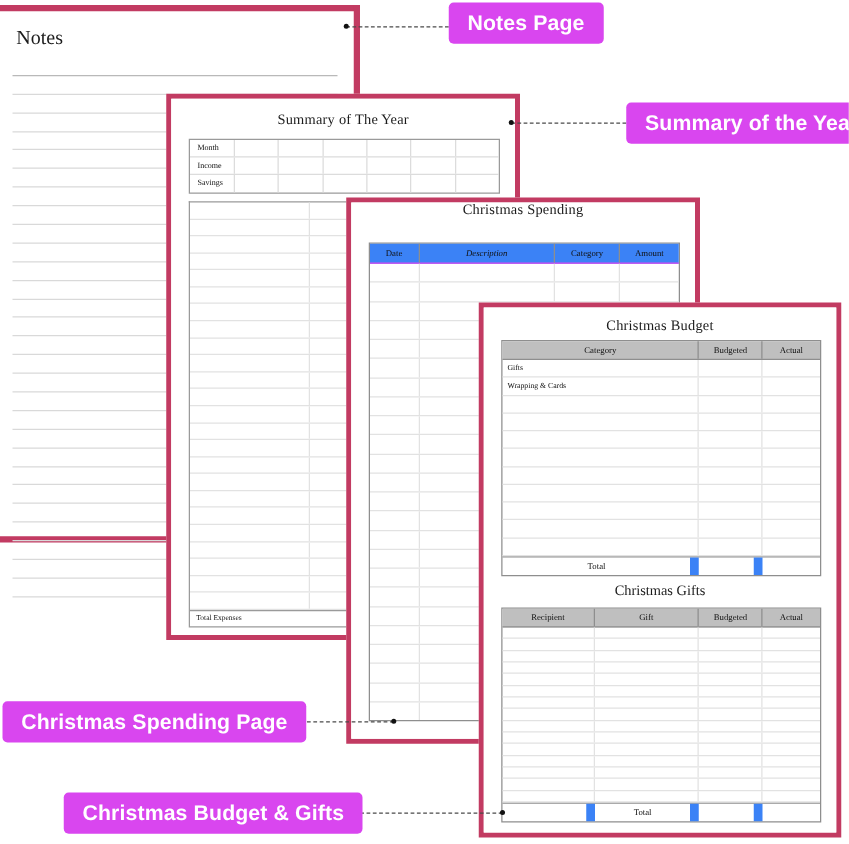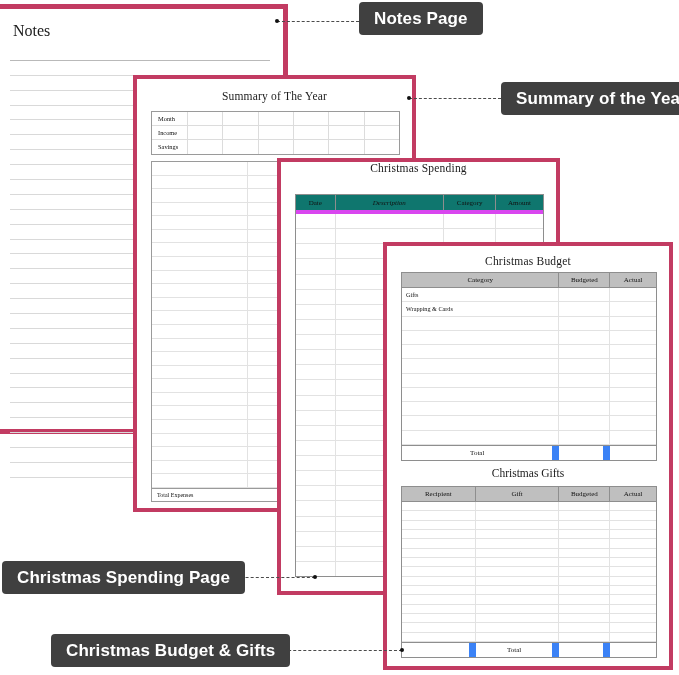--- a/index.html
+++ b/index.html
@@ -97,21 +97,21 @@
 
   
   #spending-page{ left:277px; top:158px; width:283px; height:437px; }
   #spending-page .page-title{font-size:11.5px;margin-top:0;}
 
   .sp-table{
     position:absolute;left:14px;right:12px;top:32px;bottom:14px;
     border:1px solid #8e8e8e;box-sizing:border-box;background:#fff;
     display:flex;flex-direction:column;
   }
-  .sp-head{display:flex;height:15px;background:#0f766e;border-bottom:4px solid #d946ef;}
+  .sp-head{display:flex;height:15px;background:#3b82f6;border-bottom:1px solid #d946ef;}
   .sp-head .h{
     border-right:1px solid #8e8e8e;box-sizing:border-box;
     display:flex;align-items:center;justify-content:center;
     font-size:7px;color:#111;
   }
   .sp-head .h:last-child{border-right:none;}
   .sp-body{flex:1;display:flex;flex-direction:column;}
   .sp-body .r{flex:1;display:flex;border-bottom:1px solid #e2e2e2;}
   .sp-body .r:last-child{border-bottom:none;}
   .sp-body .c{border-right:1px solid #e2e2e2;box-sizing:border-box;}
@@ -161,21 +161,21 @@
   .g-c3{flex:0 0 20%;}
   .g-c4{flex:0 0 18%;}
 
   .gift-title{
     position:absolute;left:0;right:0;top:221px;text-align:center;font-size:11.5px;color:#1b1b1b;
   }
 
   
   .callout{
     position:absolute;
-    background:#404040;
+    background:#d946ef;
     color:#ffffff;
     font-family:"Liberation Sans", sans-serif;
     font-weight:bold;
     border-radius:4px;
     display:flex;align-items:center;justify-content:center;
     white-space:nowrap;
     box-sizing:border-box;
     letter-spacing:.1px;
   }
   #callout-notes{ left:359px; top:2px; height:33px; padding:0 15px; font-size:17px;}

